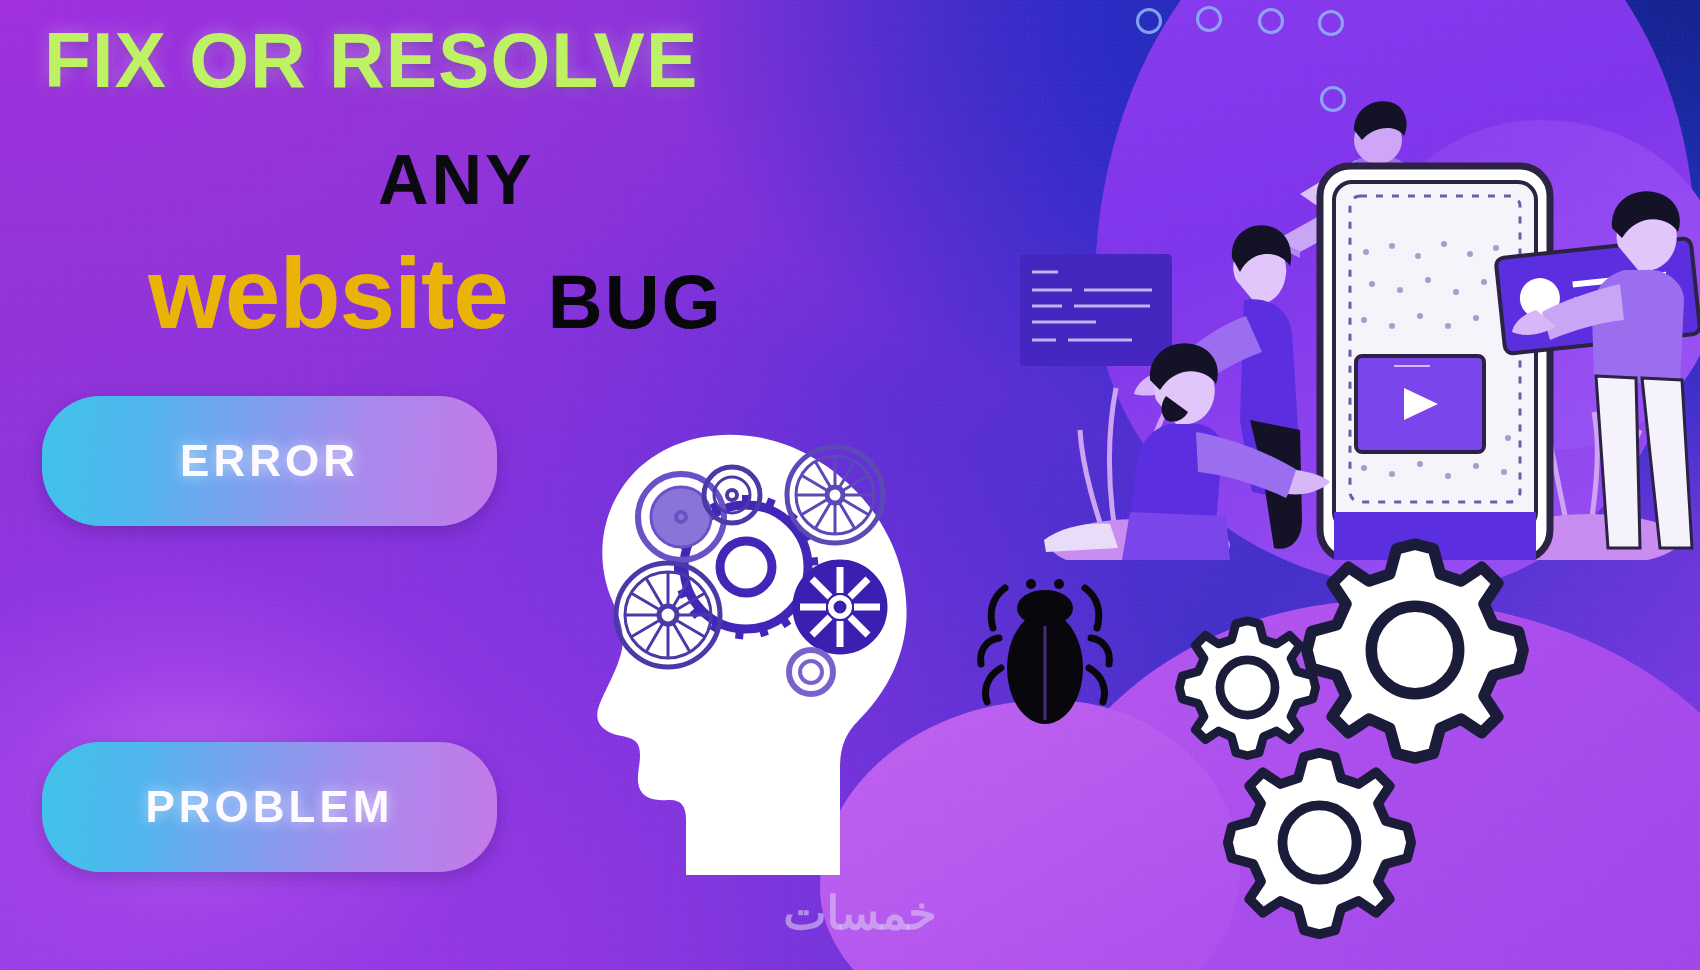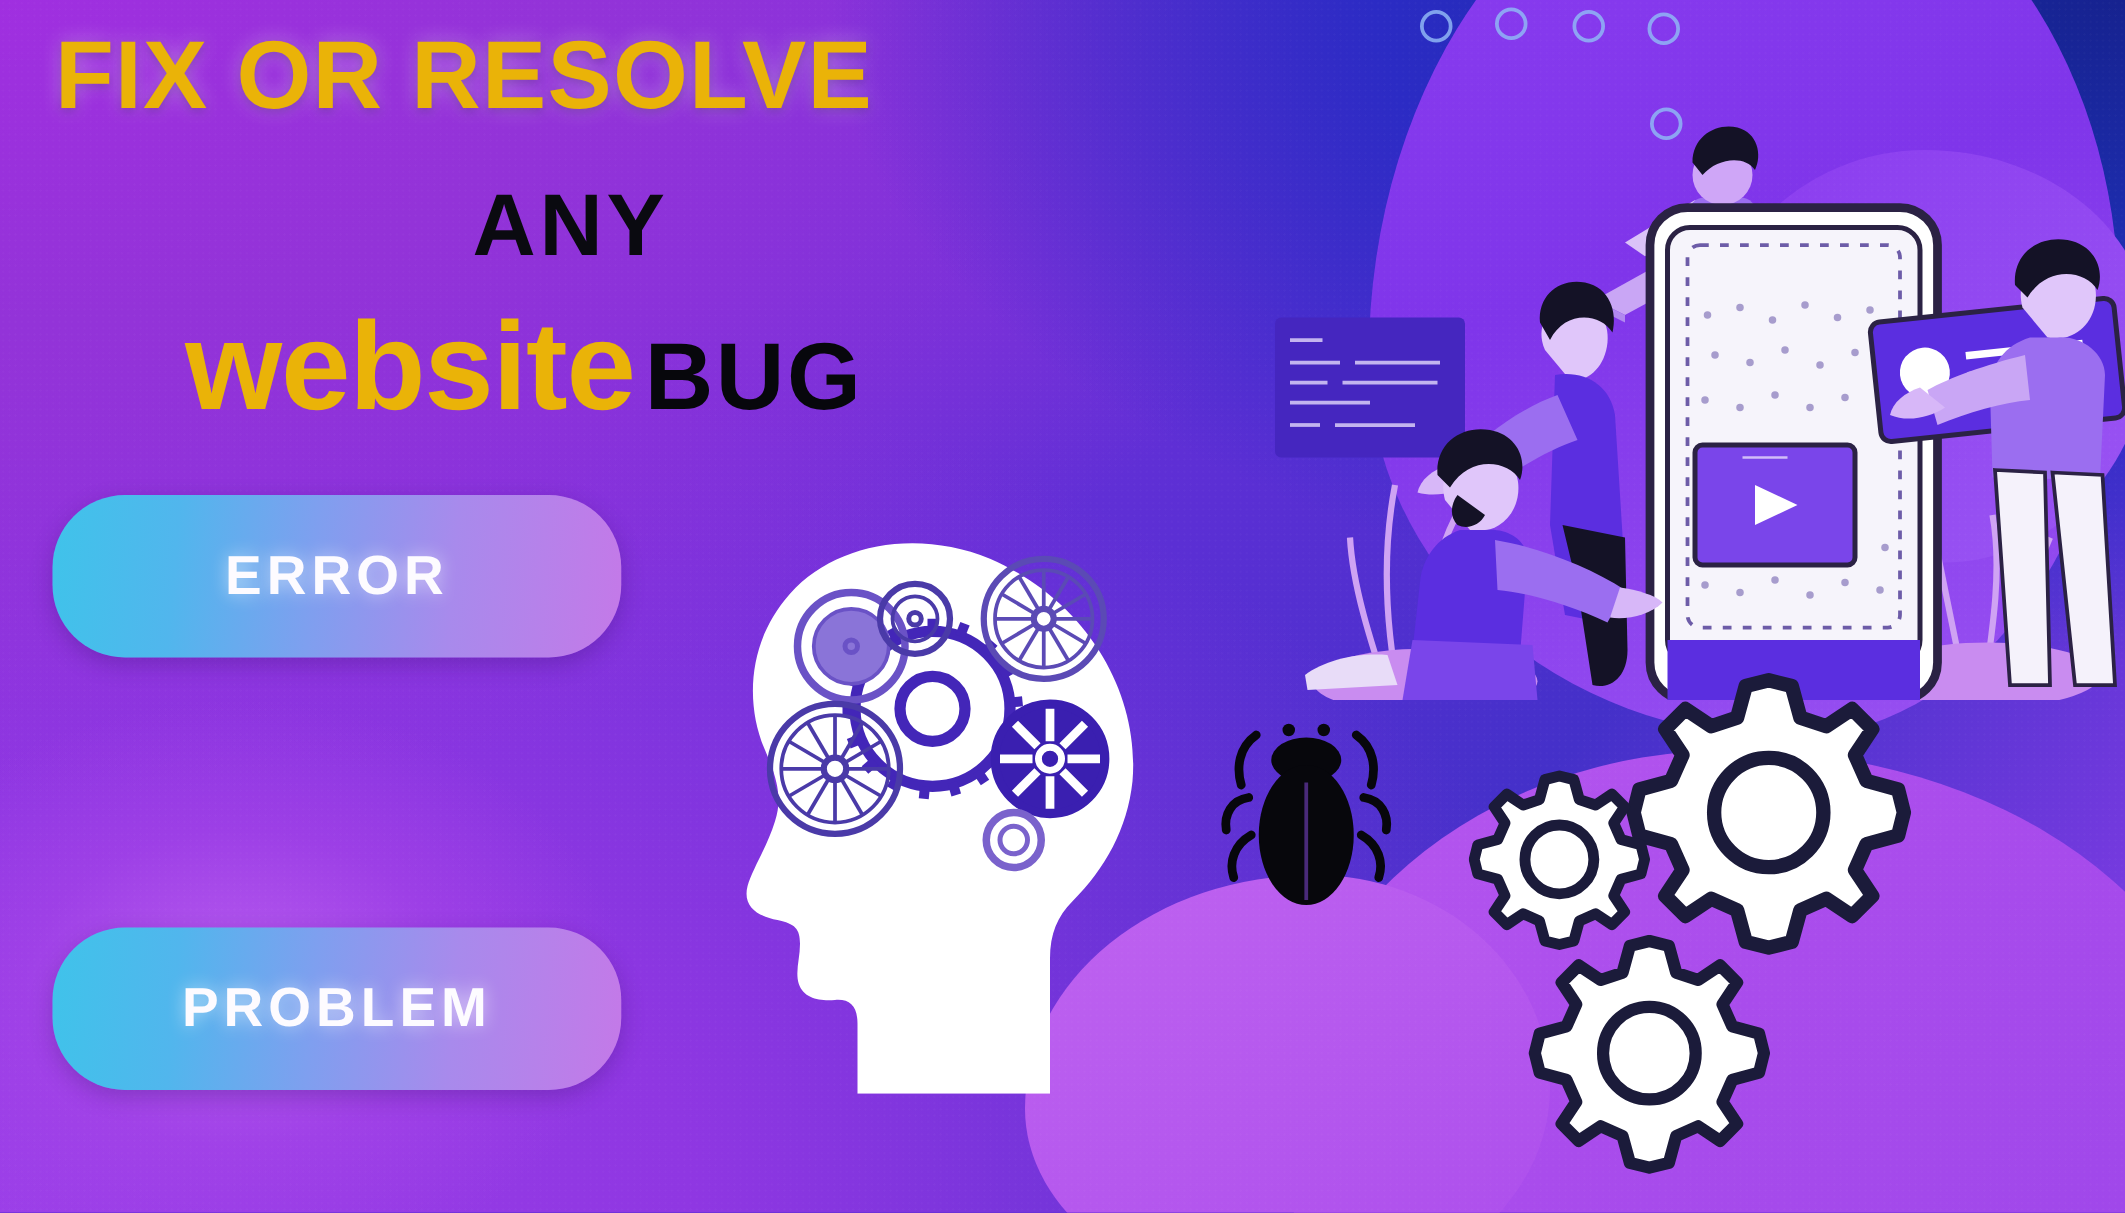--- a/index.html
+++ b/index.html
@@ -71,36 +71,36 @@
     border:3px solid #8fb6f5;
     border-radius:50%;
     opacity:.85;
   }
 
   
   .headline { position:absolute; left:0; top:0; width:1000px; }
   .line1 {
     position:absolute; left:44px; top:16px;
     font-size:77px; font-weight:bold; letter-spacing:1px;
-    color:#eab308;
+    color:#bef264;
     text-shadow:0 0 16px rgba(255,255,255,.35), 0 3px 8px rgba(40,10,90,.35);
     white-space:nowrap;
   }
   .line2 {
     position:absolute; left:378px; top:140px;
     font-size:70px; font-weight:bold; letter-spacing:3px;
     color:#0a0a10; white-space:nowrap;
   }
   .line3 { position:absolute; left:148px; top:236px; white-space:nowrap; }
   .word-website {
     font-size:100px; font-weight:bold; color:#eab308; letter-spacing:-1px;
   }
   .word-bug {
     font-size:76px; font-weight:bold; color:#07070c; letter-spacing:2px;
-    margin-left:8px;
+    margin-left:40px;
   }
 
   
   .pill {
     position:absolute; left:42px; width:455px; height:130px;
     border-radius:58px;
     background:linear-gradient(95deg, #3fc3ea 0%, #51b6ed 22%, #7f9fef 46%, #a88aec 70%, #c479e8 100%);
     box-shadow:0 6px 18px rgba(50,15,100,.28);
     display:flex; align-items:center; justify-content:center;
   }
@@ -450,14 +450,15 @@
       <circle cx="50" cy="50" r="19" fill="none" stroke="#1b1b3a" stroke-width="6"></circle>
     </svg>
   </div>
   <div class="gear" id="gear-mid">
     <svg viewBox="0 0 100 100" xmlns="http://www.w3.org/2000/svg">
       <path d="M50 4 L58 6 L61 17 L70 20 L79 14 L86 21 L80 30 L84 39 L95 42 L97 50 L95 58 L84 61 L80 70 L86 79 L79 86 L70 80 L61 84 L58 95 L50 97 L42 95 L39 84 L30 80 L21 86 L14 79 L20 70 L16 61 L5 58 L3 50 L5 42 L16 39 L20 30 L14 21 L21 14 L30 20 L39 17 L42 6 Z" fill="#ffffff" stroke="#1b1b3a" stroke-width="5" stroke-linejoin="round"></path>
       <circle cx="50" cy="50" r="19" fill="none" stroke="#1b1b3a" stroke-width="5"></circle>
     </svg>
   </div>
 
+  <div class="watermark">خمسات</div>
 
 </div>
 
 </body></html>

